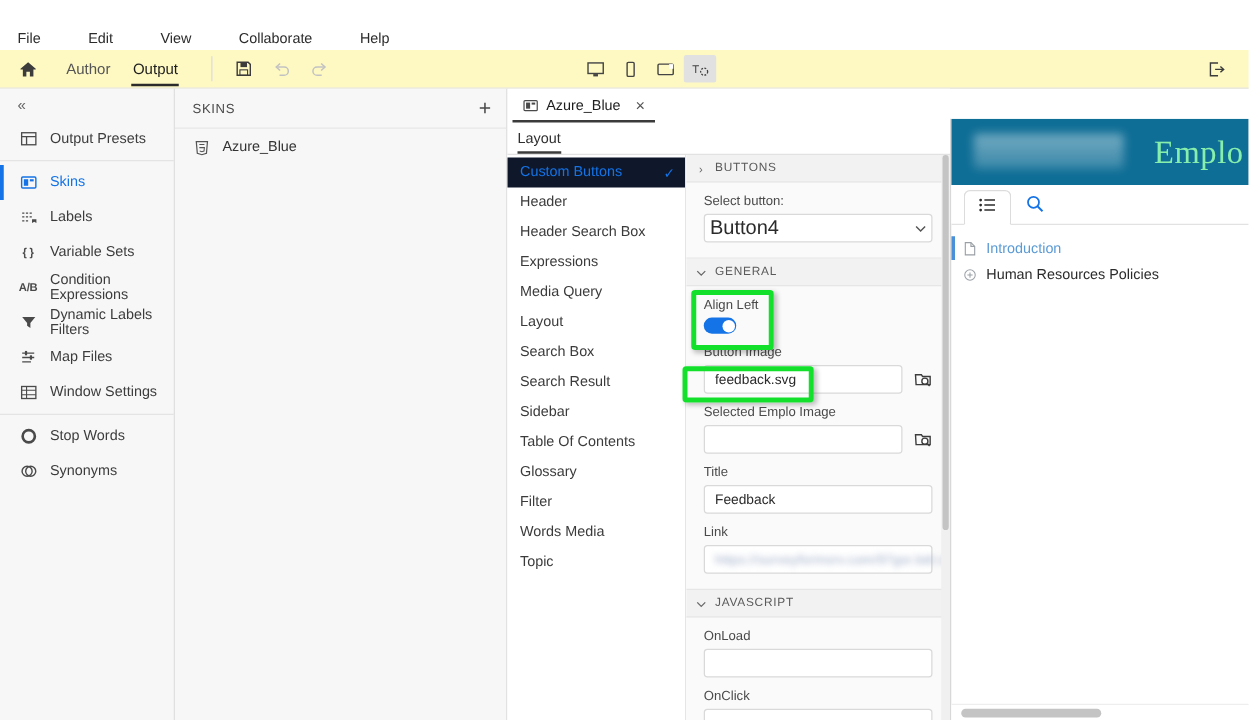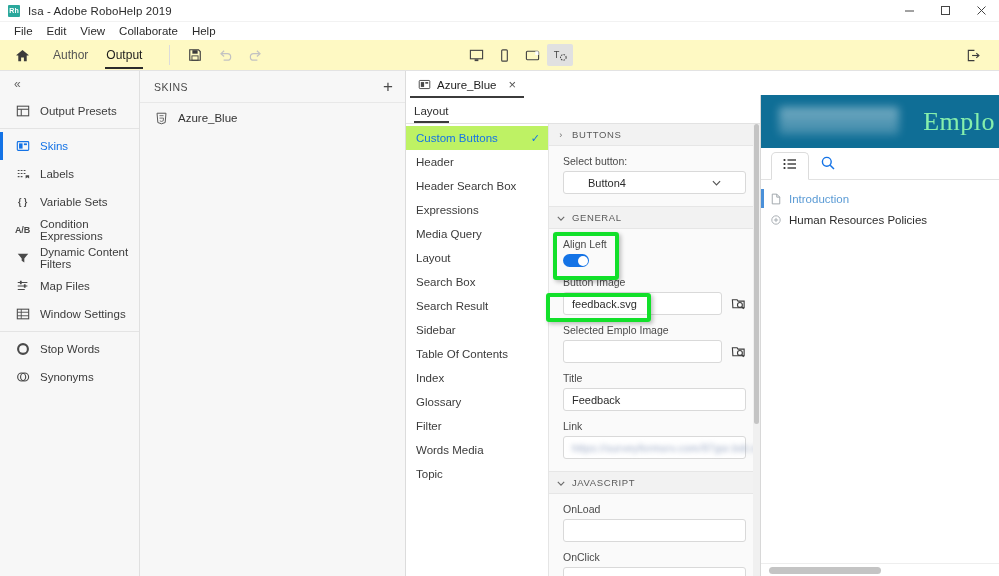--- a/index.html
+++ b/index.html
@@ -27,21 +27,21 @@
   .win-controls { margin-left: auto; display: flex; height: 22px; }
   .win-btn {
     width: 36px; height: 22px; display: flex; align-items: center; justify-content: center;
     color: #3a3a3a;
   }
   .win-btn svg { display: block; }
 
   
   .menubar {
     position: absolute; left: 0; top: 22px; width: 999px; height: 18px;
-    display: flex; align-items: center; background: #fff; padding-left: 7px;
+    display: flex; align-items: center; background: #fff; padding-left: 7px; gap: 24px;
   }
   .menu-item { font-size: 11.5px; color: #2b2b2b; padding: 0 7px; line-height: 18px; }
 
   
   .toolbar {
     position: absolute; left: 0; top: 40px; width: 999px; height: 31px;
     background: #fef9c3; border-bottom: 1px solid #e3e3e3;
     display: flex; align-items: center;
   }
   .tb-home { width: 44px; display: flex; align-items: center; justify-content: center; color: #3c3c3c; }
@@ -116,40 +116,40 @@
   }
 
   .ed-body { position: absolute; left: 0; top: 53px; width: 354px; height: 452px; display: flex; }
 
   
   .lay-list { width: 143px; height: 452px; background: #fff; border-right: 1px solid #e5e5e5; padding-top: 2px; }
   .lay-item {
     height: 24px; display: flex; align-items: center; padding: 0 8px 0 10px;
     font-size: 11.5px; color: #3b3b3b;
   }
-  .lay-item.sel { background: #bef264; color: #1473e6; }
+  .lay-item.sel { background: #0f172a; color: #1473e6; }
   .lay-item .chk { margin-left: auto; color: #1473e6; font-size: 11px; }
 
   
   .props { width: 211px; height: 452px; background: #fafafa; position: relative; overflow: hidden; }
   .sec-head {
     height: 22px; display: flex; align-items: center; gap: 7px;
     padding-left: 8px; font-size: 9.5px; letter-spacing: .6px; color: #5a5a5a;
     border-bottom: 1px solid #e6e6e6; background: #f2f2f2;
   }
   .sec-head .caret { color: #6a6a6a; font-size: 9px; width: 8px; text-align: center; }
   .fld { padding: 0 14px; }
   .fld-label { font-size: 10.5px; color: #4a4a4a; margin: 9px 0 4px; }
   .input {
     height: 23px; background: #fff; border: 1px solid #d9d9d9; border-radius: 3px;
     display: flex; align-items: center; padding: 0 8px; font-size: 11px; color: #2b2b2b; text-align: right;
   }
   .select {
     height: 23px; background: #fff; border: 1px solid #d9d9d9; border-radius: 3px;
-    display: flex; align-items: center; padding: 0 24px; font-size: 11px; color: #2b2b2b;
+    display: flex; align-items: center; padding: 0 4px; font-size: 16px; color: #2b2b2b;
   }
   .select .car { margin-left: auto; color: #555; font-size: 9px; }
   .row-with-btn { display: flex; align-items: center; gap: 8px; }
   .row-with-btn .input { flex: 1; }
   .browse { width: 16px; height: 16px; color: #3d3d3d; display: flex; align-items: center; justify-content: center; }
   .grp-sep { height: 1px; background: #e6e6e6; margin-top: 12px; }
   .blurred {
     filter: blur(2.6px); color: #9aa8c4; font-size: 10.5px; letter-spacing: .3px;
     user-select: none;
   }
@@ -200,42 +200,20 @@
   .pv-node.cur::before { content:""; position:absolute; left:-8px; top:1px; bottom:1px; width:3px; background:#4a90d9; }
   .pv-nico { width: 13px; height: 13px; display: flex; align-items: center; justify-content: center; color: #9aa0a6; }
   .pv-hsb { position: absolute; left: 0; bottom: 0; width: 239px; height: 13px; background: #fff; border-top: 1px solid #eee; }
   .pv-hsb i { position: absolute; left: 8px; top: 3px; width: 112px; height: 7px; background: #c4c4c4; border-radius: 4px; display: block; }
 </style>
 </head>
 <body>
 
 <div class="app">
 
-  <div class="titlebar">
-    <span class="app-icon">Rh</span>
-    <span class="title-text">Isa - Adobe RoboHelp 2019</span>
-    <div class="win-controls">
-      <div class="win-btn">
-        <svg width="11" height="11" viewBox="0 0 11 11">
-            <line x1="1" y1="6" x2="10" y2="6" stroke="#444" stroke-width="1"></line>
-          </svg>
-      </div>
-      <div class="win-btn">
-        <svg width="11" height="11" viewBox="0 0 11 11">
-            <rect x="1.5" y="1.5" width="8" height="8" fill="none" stroke="#444" stroke-width="1"></rect>
-          </svg>
-      </div>
-      <div class="win-btn">
-        <svg width="11" height="11" viewBox="0 0 11 11">
-            <line x1="1.5" y1="1.5" x2="9.5" y2="9.5" stroke="#444" stroke-width="1"></line>
-            <line x1="9.5" y1="1.5" x2="1.5" y2="9.5" stroke="#444" stroke-width="1"></line>
-          </svg>
-      </div>
-    </div>
-  </div>
 
   <div class="menubar">
     <span class="menu-item">File</span>
     <span class="menu-item">Edit</span>
     <span class="menu-item">View</span>
     <span class="menu-item">Collaborate</span>
     <span class="menu-item">Help</span>
   </div>
 
   <div class="toolbar">
@@ -355,21 +333,21 @@
         </span>
       <span>Condition Expressions</span>
     </div>
 
     <div class="rail-item">
       <span class="rail-ico">
         <svg width="14" height="14" viewBox="0 0 16 16">
             <path d="M2 3h12l-4.5 5.5V13L6.5 11V8.5z" fill="currentColor"></path>
           </svg>
       </span>
-      <span>Dynamic Content Filters</span>
+      <span>Dynamic Labels Filters</span>
     </div>
 
     <div class="rail-item">
       <span class="rail-ico">
         <svg width="14" height="14" viewBox="0 0 16 16">
             <line x1="2" y1="4" x2="13" y2="4" stroke="currentColor" stroke-width="1.2"></line>
             <line x1="2" y1="8" x2="13" y2="8" stroke="currentColor" stroke-width="1.2"></line>
             <line x1="2" y1="12" x2="10" y2="12" stroke="currentColor" stroke-width="1.2"></line>
             <rect x="4.5" y="2" width="2" height="4" fill="currentColor"></rect>
             <rect x="9" y="6" width="2" height="4" fill="currentColor"></rect>
@@ -474,23 +452,20 @@
         <div class="lay-item">
             <span>Search Result</span>
           </div>
         <div class="lay-item">
             <span>Sidebar</span>
           </div>
         <div class="lay-item">
             <span>Table Of Contents</span>
           </div>
         <div class="lay-item">
-            <span>Index</span>
-          </div>
-        <div class="lay-item">
             <span>Glossary</span>
           </div>
         <div class="lay-item">
             <span>Filter</span>
           </div>
         <div class="lay-item">
             <span>Words Media</span>
           </div>
         <div class="lay-item">
             <span>Topic</span>

